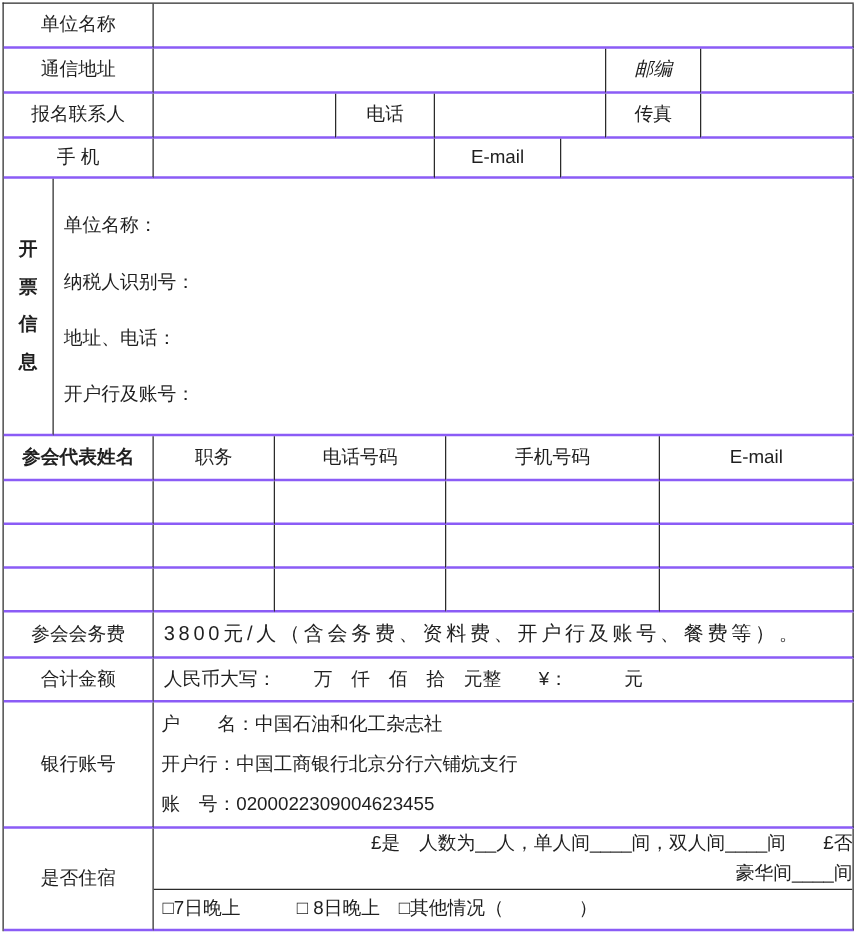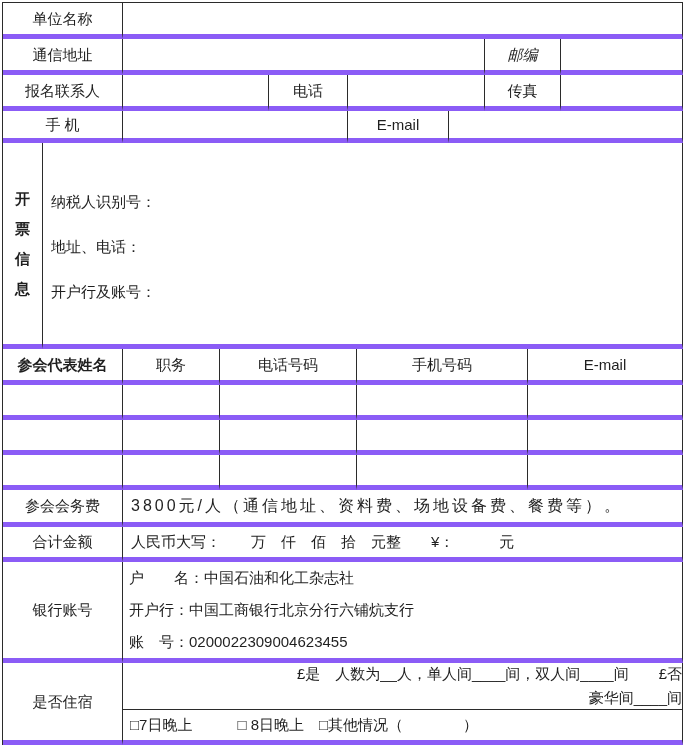--- a/index.html
+++ b/index.html
@@ -8,21 +8,21 @@
     font-family:"Liberation Sans","DejaVu Sans",sans-serif;
     color:#1f1f1f;
   }
   .table{
     position:absolute;left:2px;top:2px;width:680px;
     border-top:1px solid #2b2b2b;border-left:1px solid #2b2b2b;
   }
   .row{display:flex;}
   .cell{
     box-sizing:border-box;
-    border-right:1px solid #2b2b2b;border-bottom:5px solid #8b5cf6;
+    border-right:1px solid #2b2b2b;border-bottom:2px solid #8b5cf6;
     display:flex;align-items:center;justify-content:center;
     font-size:15px;line-height:1.2;overflow:hidden;
   }
   .cell.left{justify-content:flex-start;padding-left:8px;}
   .col-stack{flex-direction:column;align-items:stretch;justify-content:center;}
   .vlabel{flex-direction:column;font-weight:bold;gap:12px;}
   .invoice-line{padding-left:8px;}
   .fee-text{font-size:16px;letter-spacing:3px;white-space:nowrap;}
   .bank-lines{gap:14px;}
   .bank-lines div{padding-left:6px;white-space:pre;}
@@ -73,20 +73,21 @@
   </div>
 
   <div class="row">
     <div class="cell vlabel" style="width:40px;height:206px;">
       <span>开</span>
       <span>票</span>
       <span>信</span>
       <span>息</span>
     </div>
     <div class="cell col-stack invoice-content" style="width:640px;height:206px;">
+      <div class="invoice-line">单位名称：</div>
       <div class="invoice-line">纳税人识别号：</div>
       <div class="invoice-line">地址、电话：</div>
       <div class="invoice-line">开户行及账号：</div>
     </div>
   </div>
 
   <div class="row">
     <div class="cell" style="width:120px;height:36px;font-weight:bold;">参会代表姓名</div>
     <div class="cell" style="width:97px;height:36px;">职务</div>
     <div class="cell" style="width:137px;height:36px;">电话号码</div>
@@ -112,21 +113,21 @@
     <div class="cell" style="width:120px;height:35px;"></div>
     <div class="cell" style="width:97px;height:35px;"></div>
     <div class="cell" style="width:137px;height:35px;"></div>
     <div class="cell" style="width:171px;height:35px;"></div>
     <div class="cell" style="width:155px;height:35px;"></div>
   </div>
 
   <div class="row">
     <div class="cell" style="width:120px;height:37px;">参会会务费</div>
     <div class="cell left" style="width:560px;height:37px;">
-      <span class="fee-text">3800元/人（通信地址、资料费、场地设备费、餐费等）。</span>
+      <span class="fee-text">3800元/人（含会务费、资料费、开户行及账号、餐费等）。</span>
     </div>
   </div>
 
   <div class="row">
     <div class="cell" style="width:120px;height:35px;">合计金额</div>
     <div class="cell left" style="width:560px;height:35px;white-space:pre;">人民币大写：　　万　仟　佰　拾　元整　　¥：　　　元</div>
   </div>
 
   <div class="row">
     <div class="cell" style="width:120px;height:101px;">银行账号</div>

